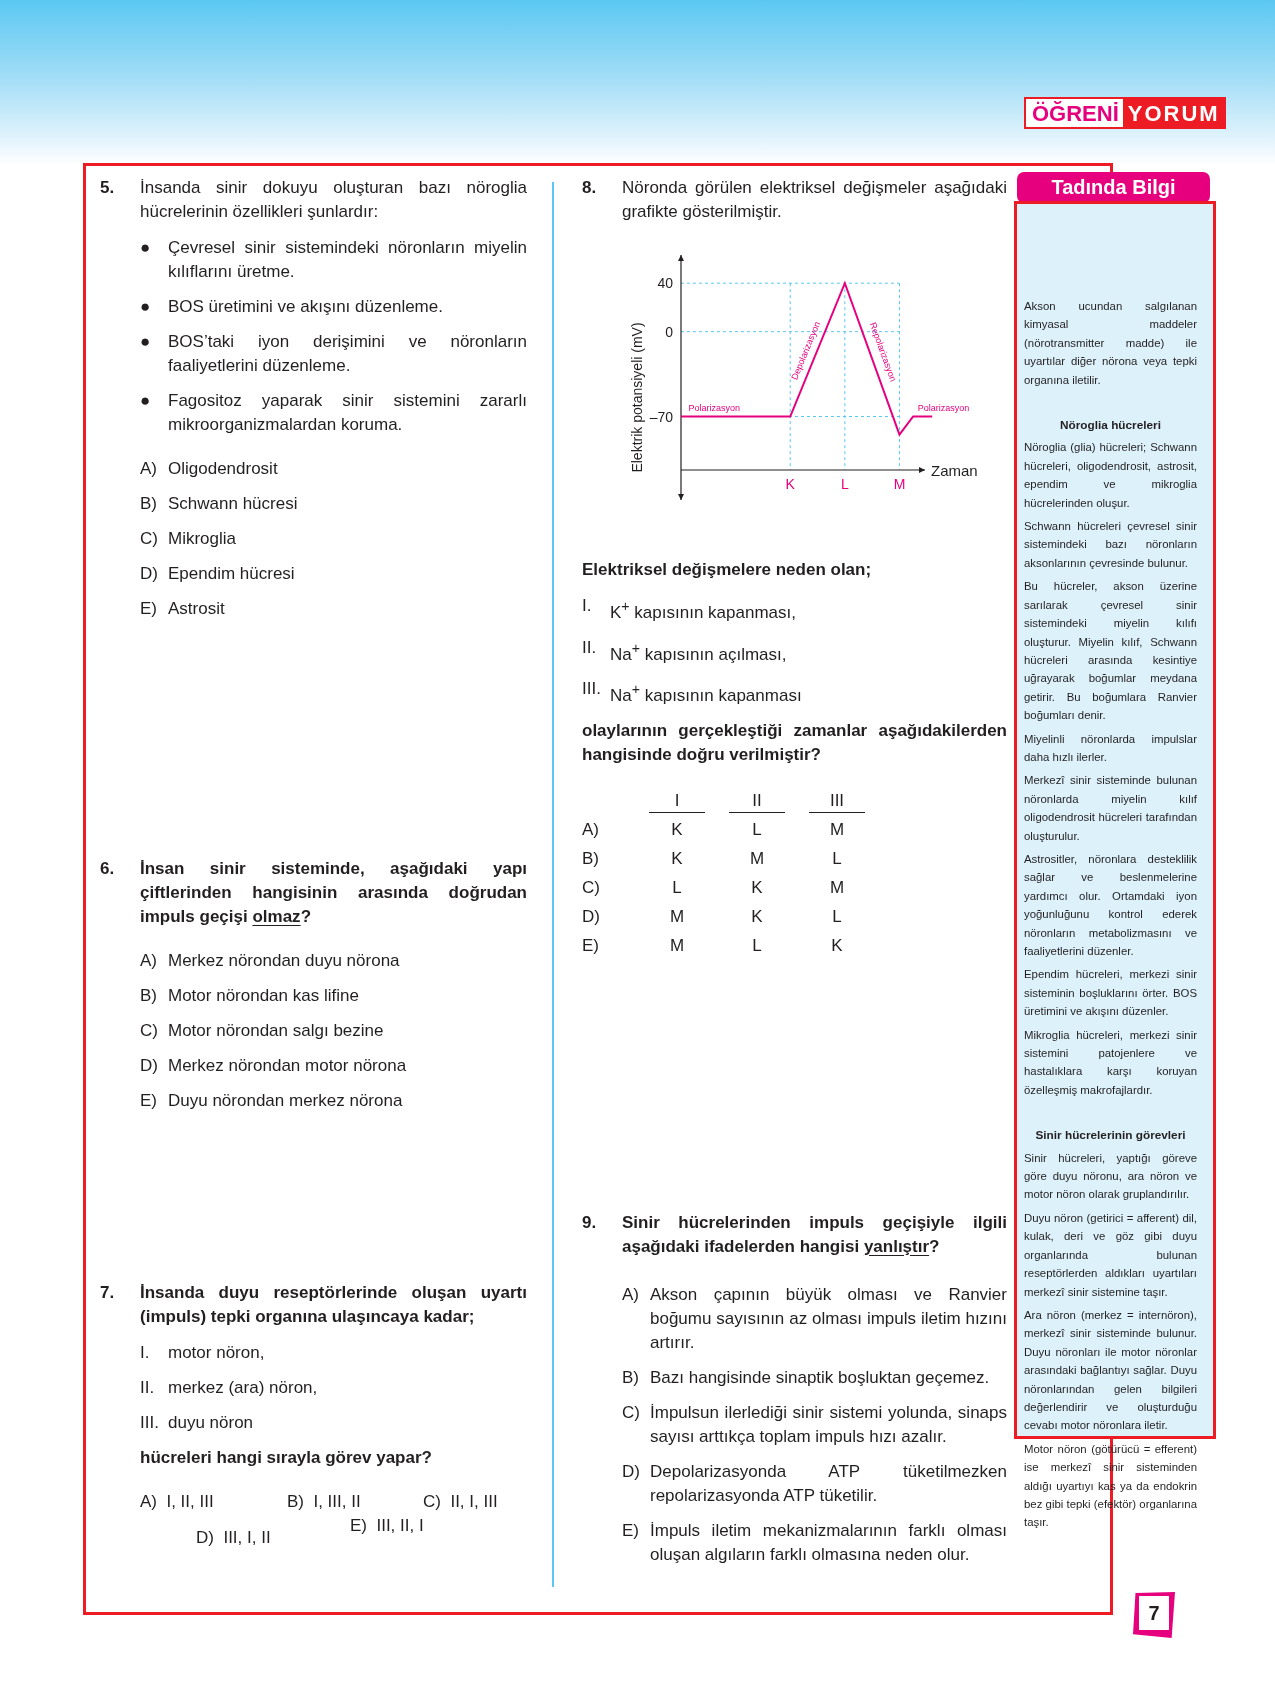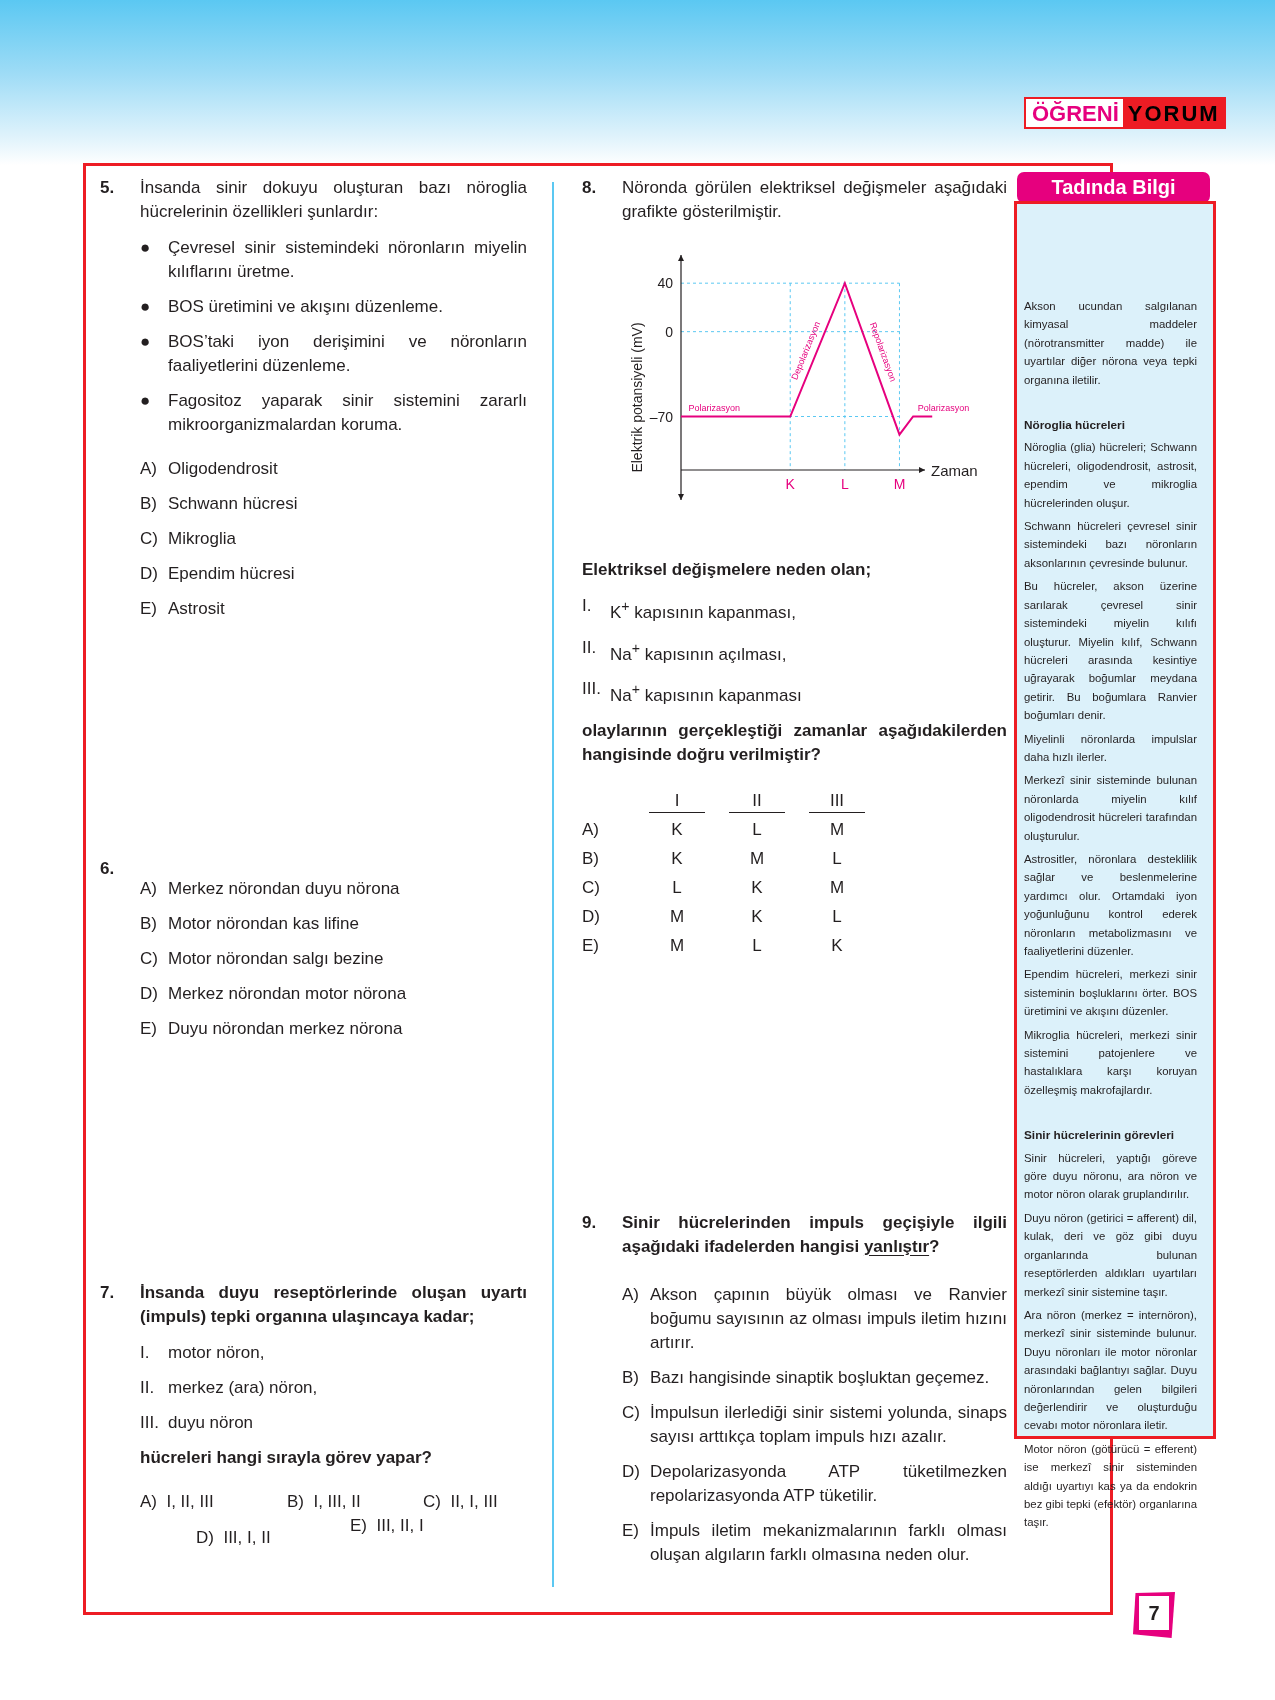--- a/index.html
+++ b/index.html
@@ -17,21 +17,21 @@
   }
   .brand {
     position: absolute; left: 1024px; top: 97px; height: 32px;
     display: flex; border: 2px solid #ed1c24; background: #ed1c24;
   }
   .brand .b1 {
     background: #ffffff; color: #e6007e; font-weight: bold;
     font-size: 22px; padding: 1px 4px 12px 6px; line-height: 28px;
   }
   .brand .b2 {
-    color: #000000; font-weight: bold; font-size: 22px; letter-spacing: 2px;
+    color: #ffffff; font-weight: bold; font-size: 22px; letter-spacing: 2px;
     padding: 1px 4px 0 5px; line-height: 28px;
   }
   .main-frame {
     position: absolute; left: 83px; top: 163px; width: 1030px; height: 1452px;
     border: 3px solid #ed1c24;
   }
   .col-divider {
     position: absolute; left: 552px; top: 182px; width: 2px; height: 1405px;
     background: #5bc8f2;
   }
@@ -68,21 +68,21 @@
     position: absolute; left: 1017px; top: 172px; width: 193px; height: 31px;
     background: #e6007e; border-radius: 7px; color: #fff; font-weight: bold;
     font-size: 20px; text-align: center; line-height: 31px;
   }
   .sidebar {
     position: absolute; left: 1014px; top: 201px; width: 202px; height: 1238px;
     background: #dcf1fa; border: 3px solid #ed1c24;
     padding: 93px 16px 0 7px; font-size: 11.4px; line-height: 18.4px;
   }
   .sidebar p { text-align: justify; margin-bottom: 5px; }
-  .sidebar h4 { font-size: 11.8px; margin-bottom: 4px; margin-top: 27px; }
+  .sidebar h4 { font-size: 11.8px; margin-bottom: 4px; margin-top: 27px; text-align: center; }
   .page-num {
     position: absolute; left: 1133px; top: 1592px; width: 42px; height: 46px;
   }
   .page-num .shape {
     position: absolute; inset: 0; background: #e6007e;
     clip-path: polygon(6% 2%, 100% 0%, 92% 100%, 0% 92%);
   }
   .page-num .inner {
     position: absolute; left: 6px; top: 4px; width: 30px; height: 34px; background: #fff;
     display: flex; align-items: center; justify-content: center;
@@ -133,20 +133,21 @@
           <span class="ol">E)</span>
           <span class="ot">Astrosit</span>
         </div>
     </div>
   </div>
 </div>
 
 <div class="q" style="left:100px; top:857px; width:427px;">
   <span class="num">6.</span>
   <div class="body">
+    <div class="stem bold"><span>İnsan sinir sisteminde, aşağıdaki yapı çiftlerinden hangisinin arasında doğrudan impuls geçişi </span><span class="u">olmaz</span><span>?</span></div>
     <div class="opts" style="margin-top:20px;">
       <div class="opt">
           <span class="ol">A)</span>
           <span class="ot">Merkez nörondan duyu nörona</span>
         </div>
       <div class="opt">
           <span class="ol">B)</span>
           <span class="ot">Motor nörondan kas lifine</span>
         </div>
       <div class="opt">

